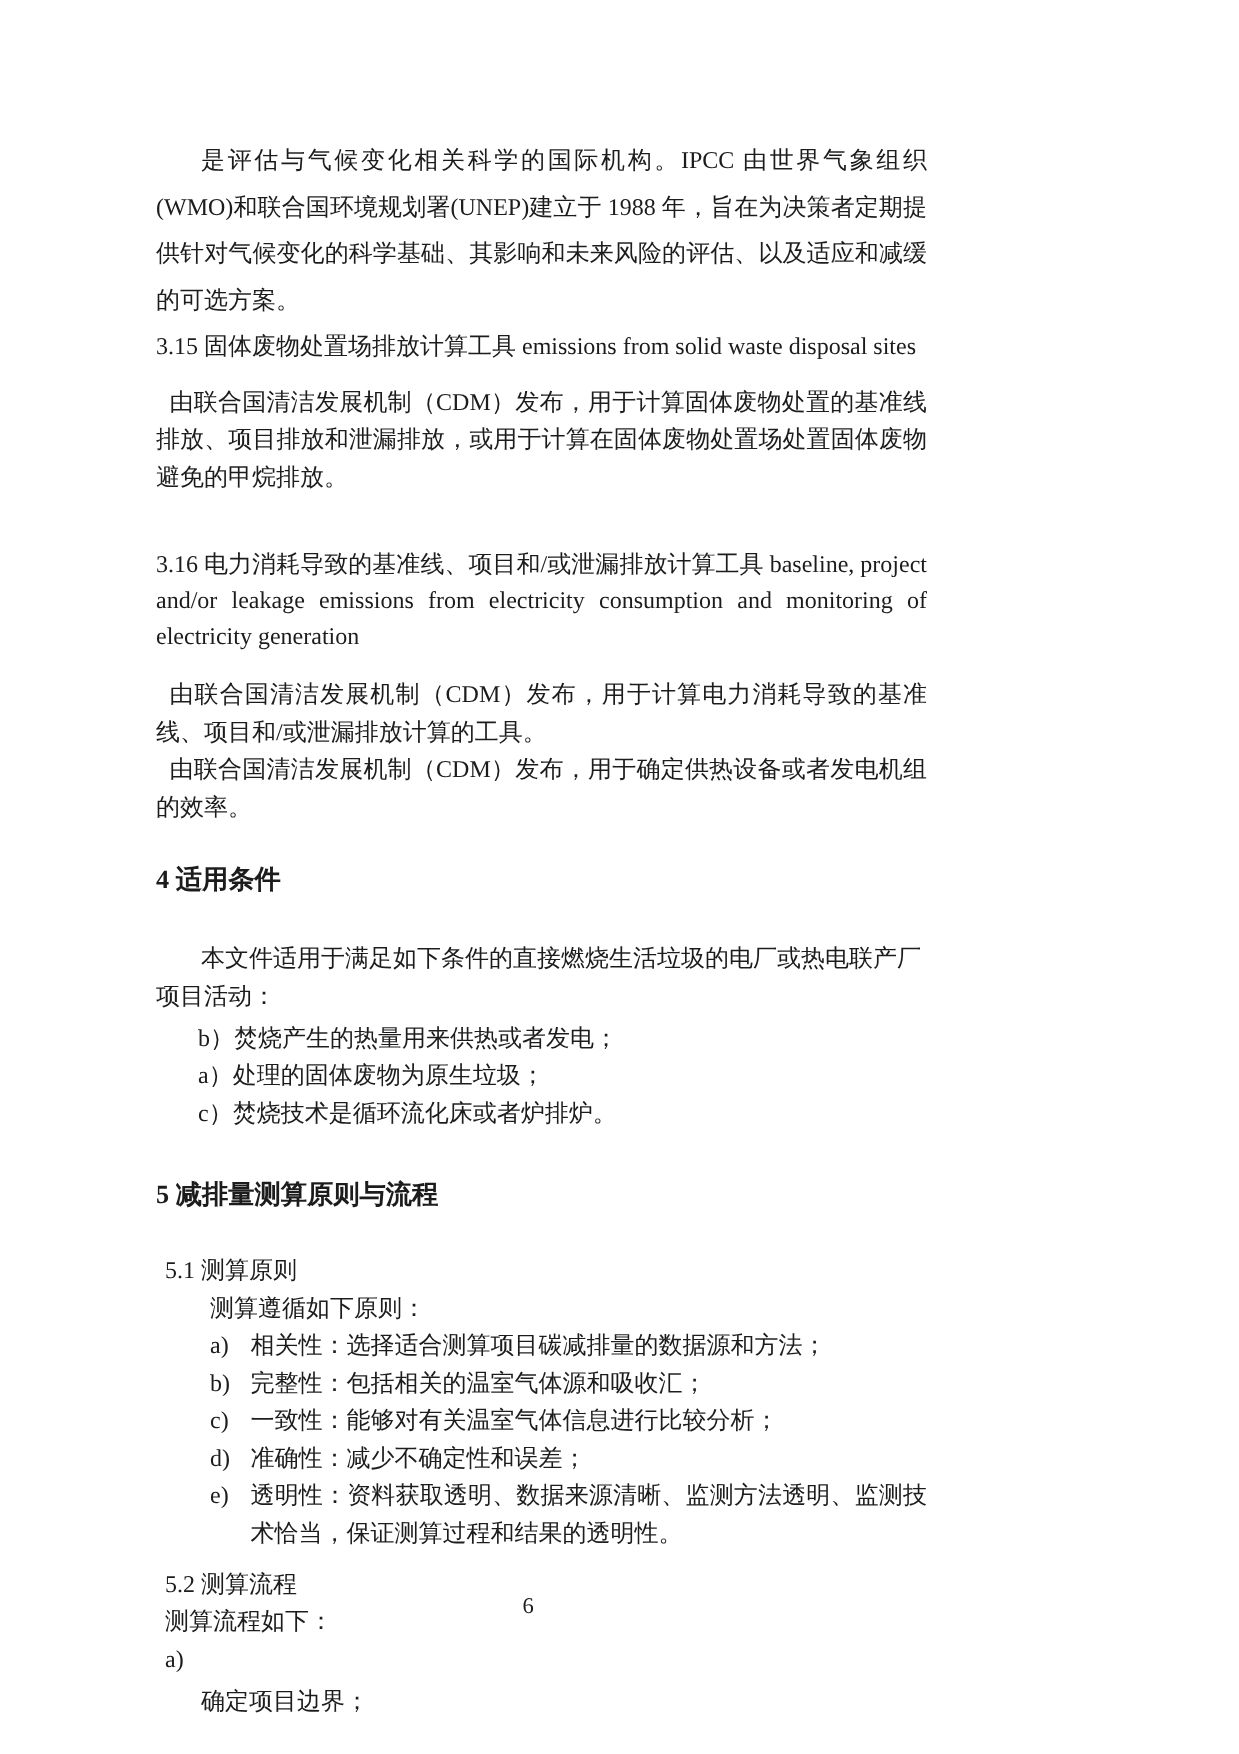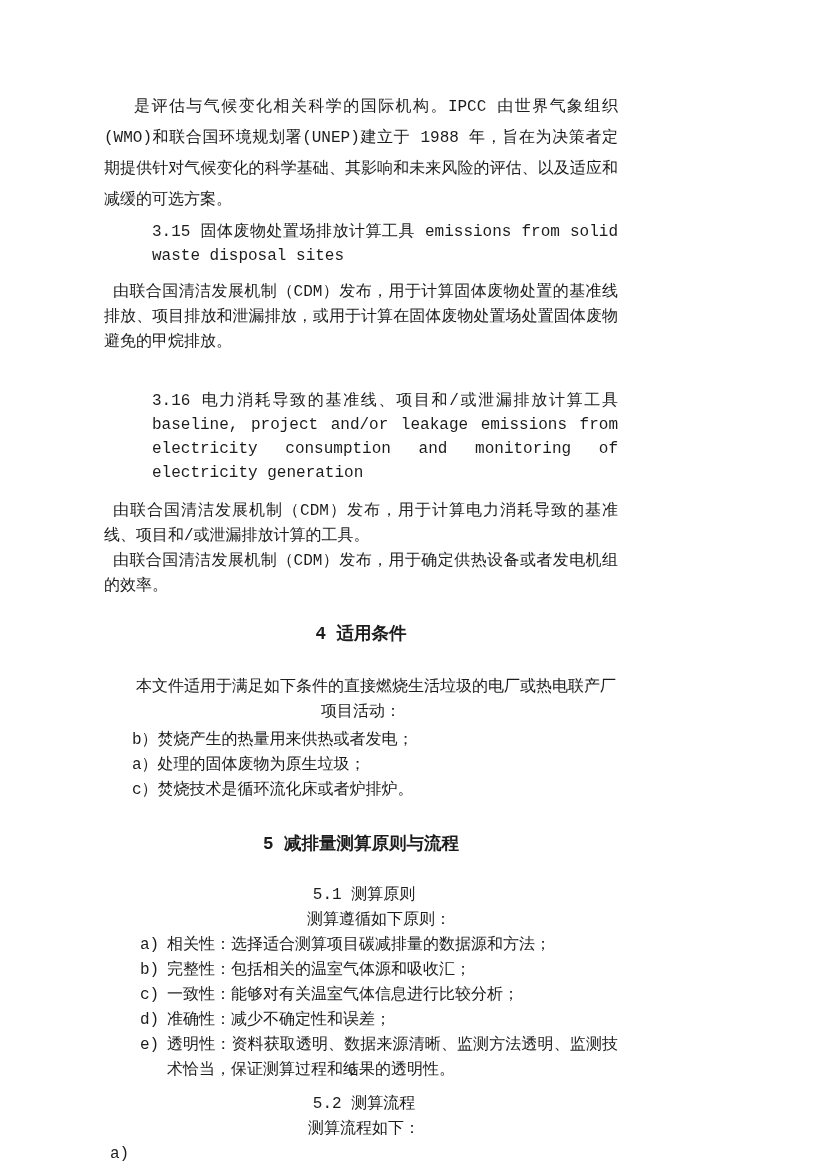--- a/index.html
+++ b/index.html
@@ -5,42 +5,41 @@
   html, body {
     margin: 0;
     padding: 0;
     background: #ffffff;
   }
   .page {
     position: relative;
     width: 704px;
     height: 1169px;
     background: #ffffff;
-    font-family: Liberation Mono, monospace;
+    font-family: Liberation Serif, serif;
     font-size: 16px;
     color: #1c1c1c;
     overflow: hidden;
     box-sizing: border-box;
   }
   .content {
     padding: 92px 86px 0 104px;
   }
-  p { margin: 0; text-align: center; }
+  p { margin: 0; }
 
   .intro-para {
     line-height: 31px;
     text-indent: 30px;
     text-align: justify;
   }
 
   .term-heading {
     line-height: 24px;
     text-align: justify;
     margin-top: 4px;
-    margin-left: 48px;
   }
   .term-heading.t16 { margin-top: 34px; }
   .term-heading.t17 { margin-top: 15px; }
 
   .term-body {
     line-height: 25px;
     text-indent: 9px;
     text-align: justify;
     margin-top: 12px;
   }

